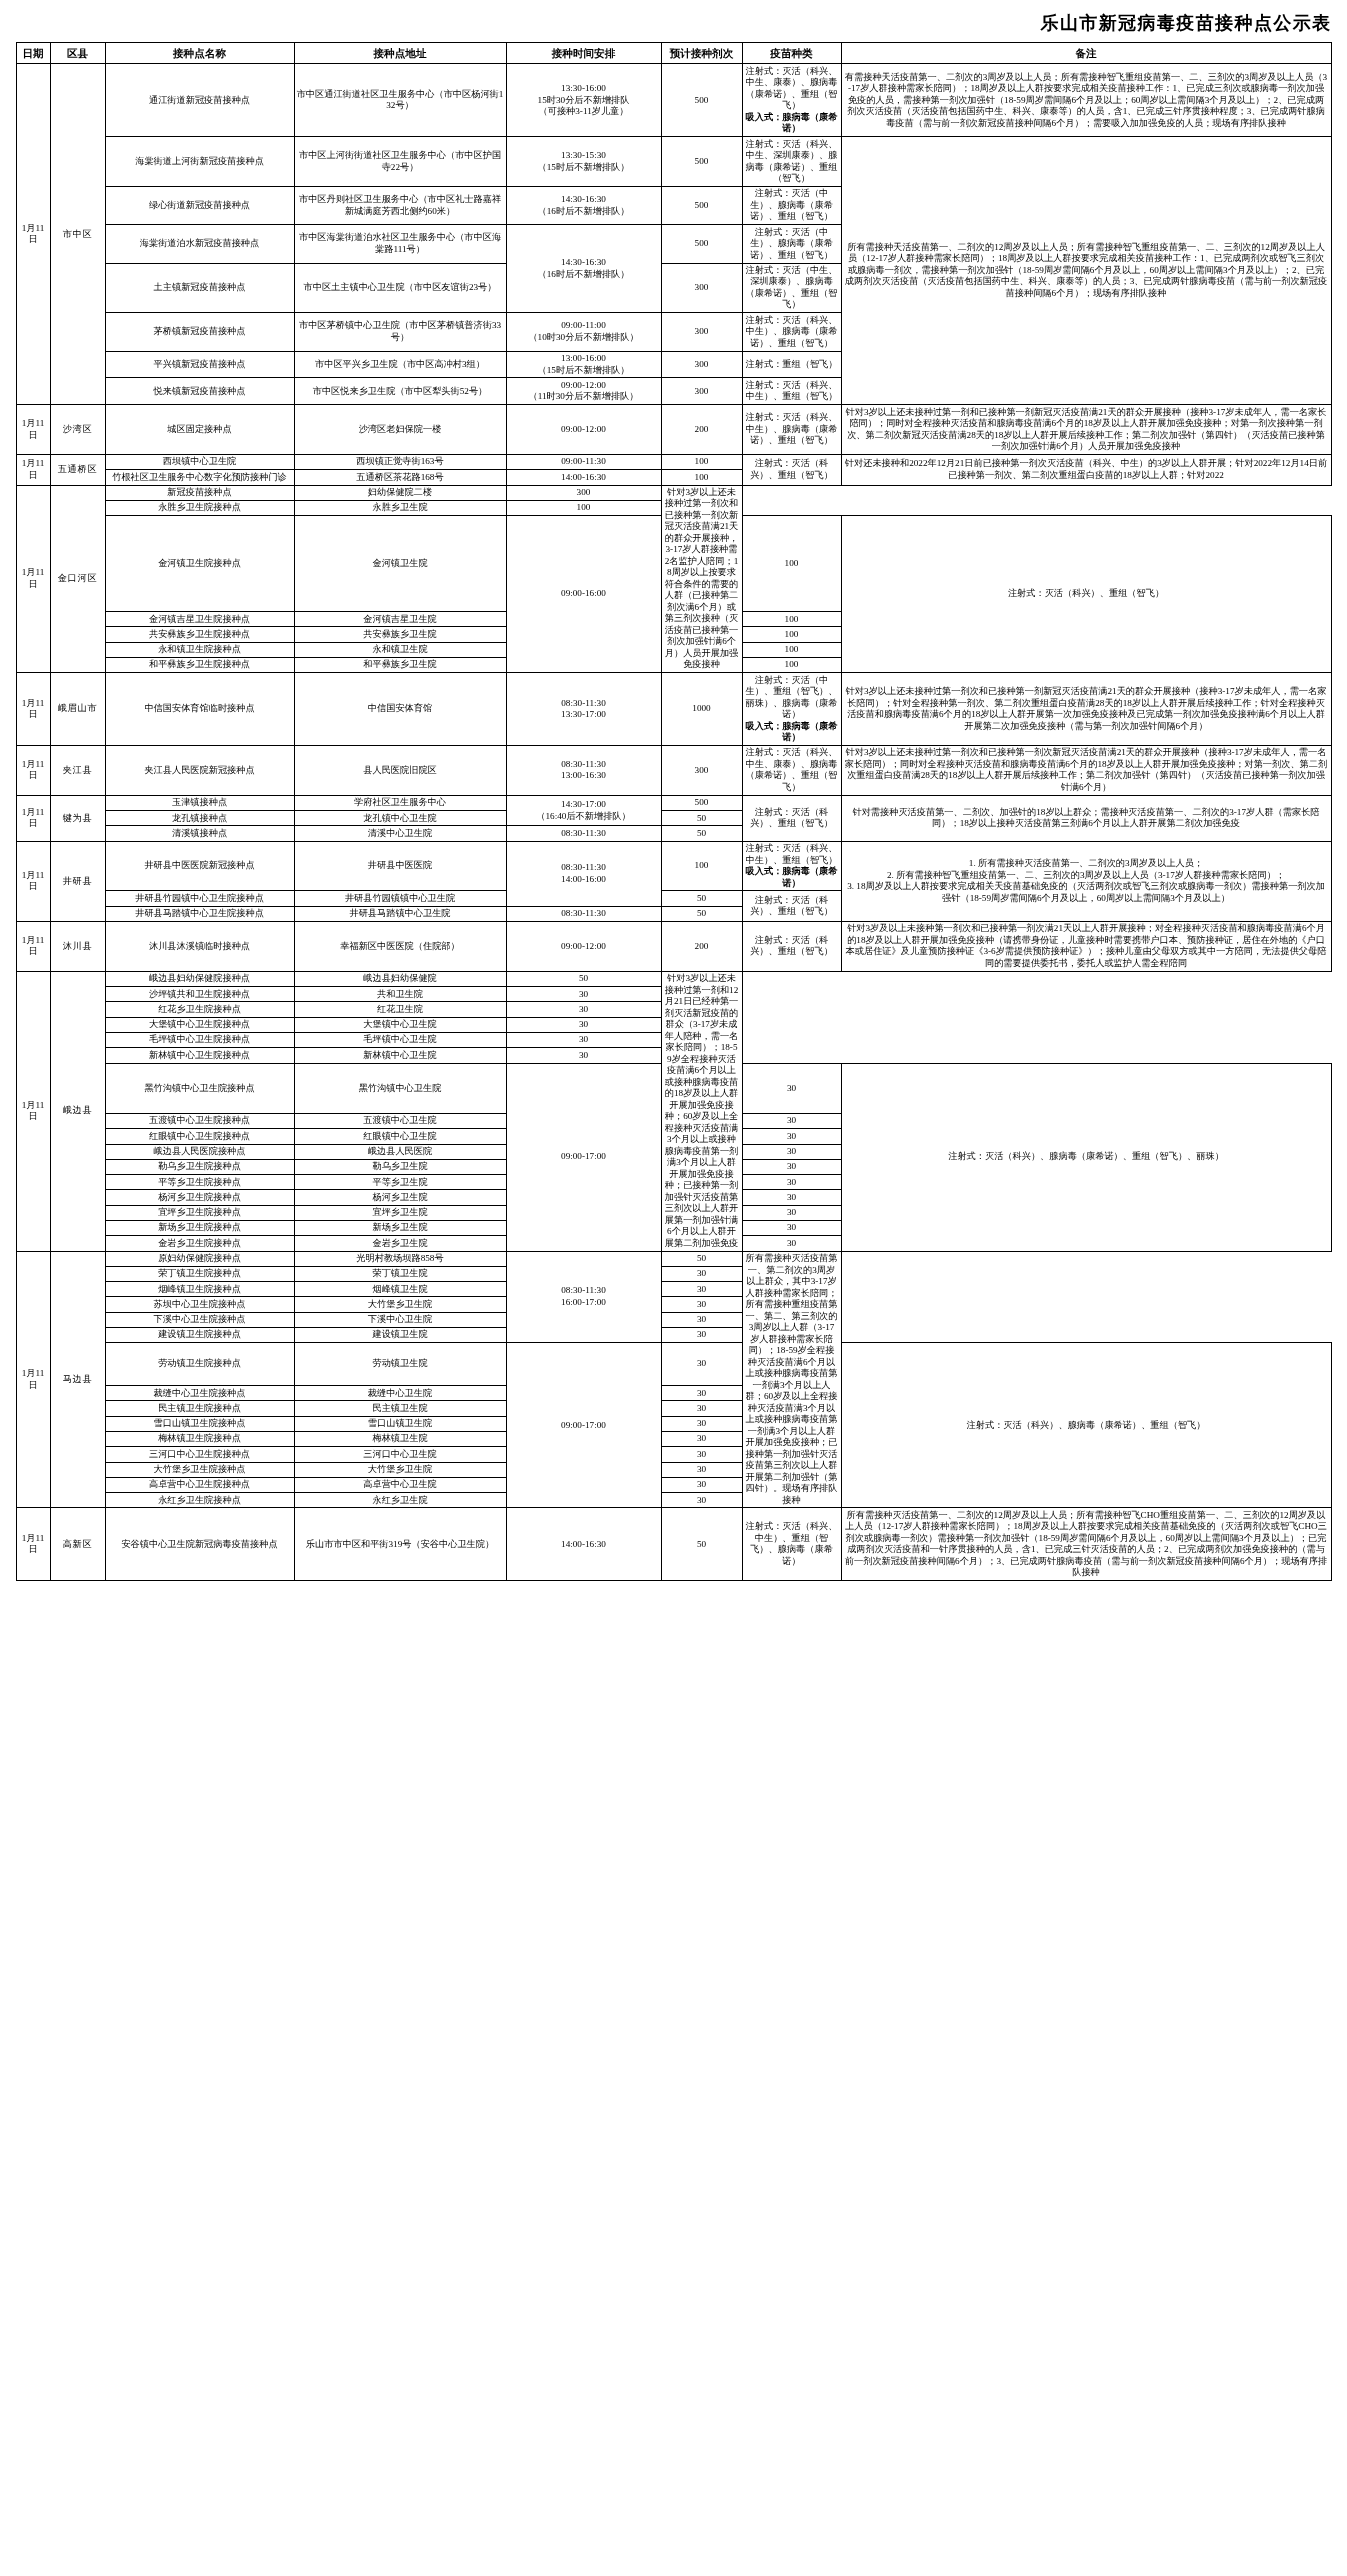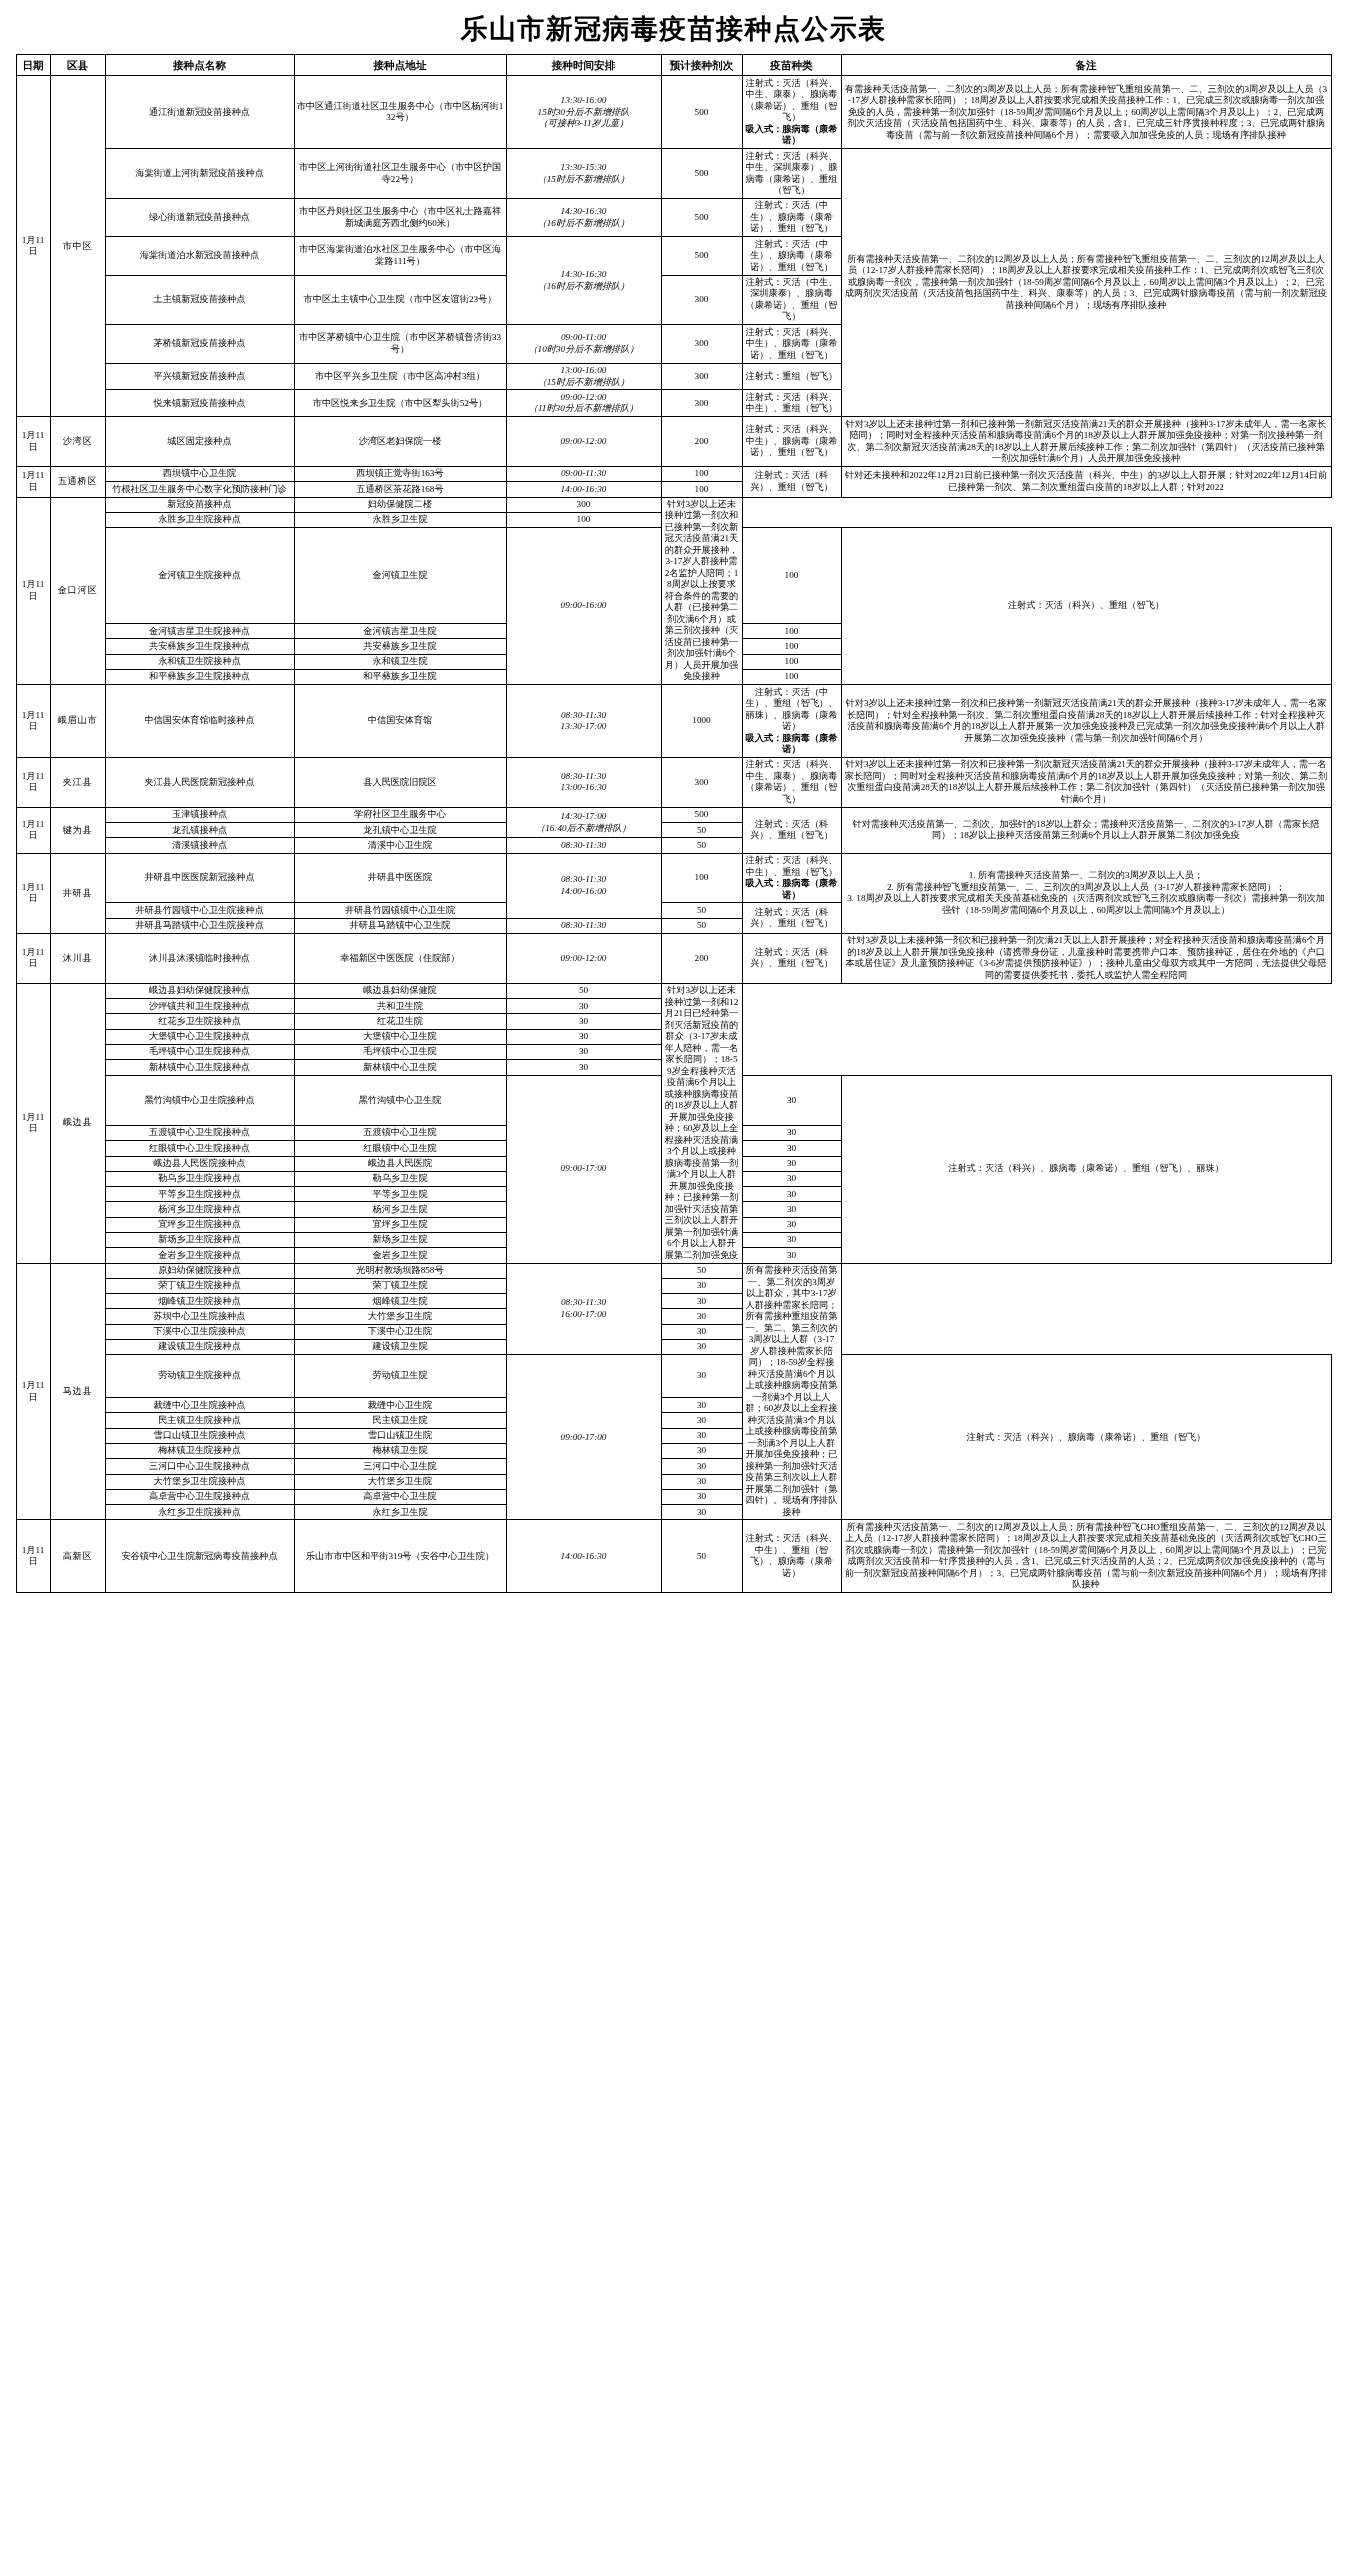--- a/index.html
+++ b/index.html
@@ -11,22 +11,22 @@
     width: 1347px;
     font-family: "Liberation Serif", "DejaVu Serif", serif;
     color: #000000;
   }
   .page {
     width: 1347px;
     box-sizing: border-box;
     padding: 7px 15.5px 21px 15.5px;
   }
   .doc-title {
-    text-align: center;
-    font-size: 27px;
+    text-align: right;
+    font-size: 18px;
     font-weight: bold;
     letter-spacing: 1.4px;
     padding: 4.2px 0 7px 0;
   }
   table.sheet {
     border-collapse: collapse;
     width: 100%;
     table-layout: fixed;
   }
   table.sheet th, table.sheet td {
@@ -52,21 +52,20 @@
     letter-spacing: 0.7px;
   }
   td.site-cell {
     font-size: 9.2px;
   }
   td.addr-cell {
     font-size: 9.2px;
   }
   td.time-cell {
     font-size: 9.2px;
-    font-style: italic;
   }
   td.dose-cell {
     font-size: 10px;
   }
   td.vaccine-cell {
     font-size: 8.8px;
     line-height: 1.3;
   }
   td.remark-cell {
     font-size: 8.8px;

